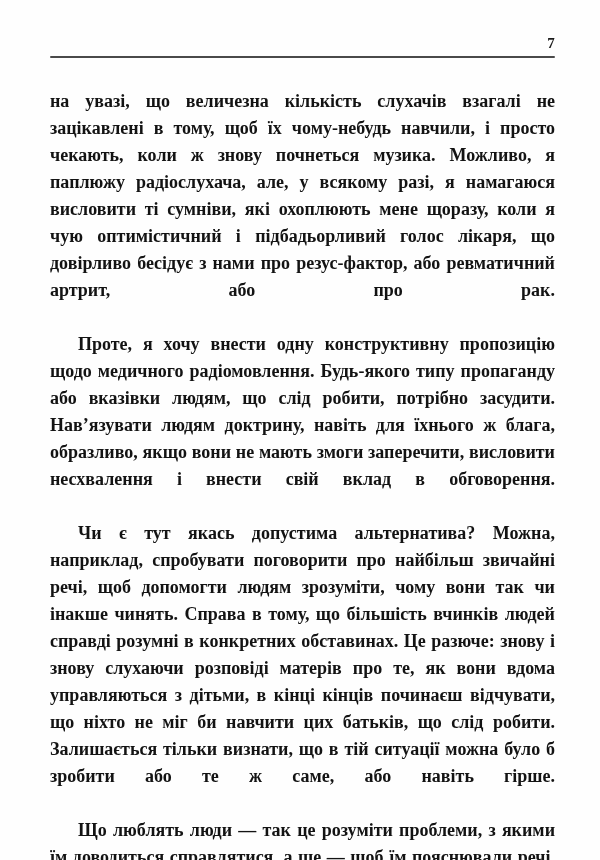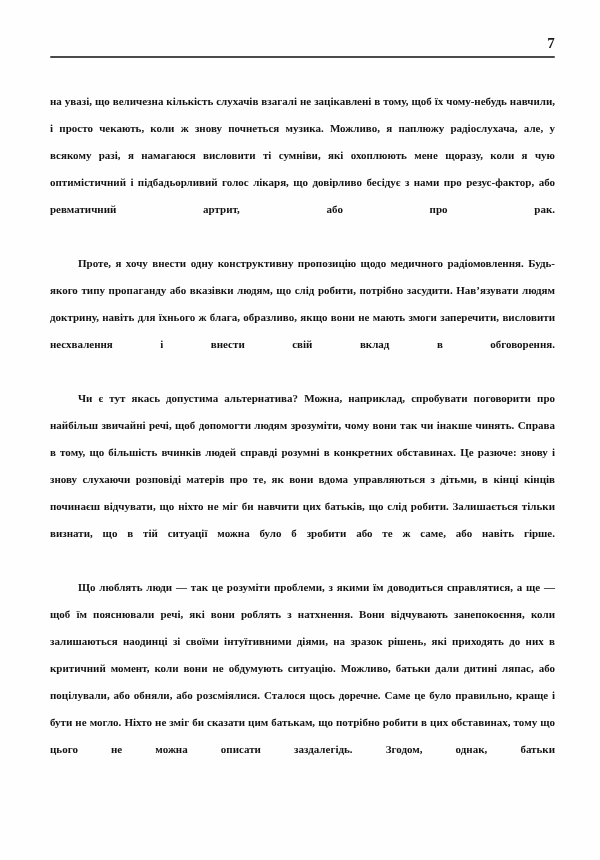--- a/index.html
+++ b/index.html
@@ -59,21 +59,21 @@
     top: 88px;
     width: 505px;
   }
 
   .para {
     margin: 0;
     text-align: justify;
     text-justify: inter-word;
     font-family: "Liberation Serif", "DejaVu Serif", serif;
     font-weight: 700;
-    font-size: 11px;
+    font-size: 18px;
     line-height: 27px;
     color: #131313;
     text-indent: 28px;
     hyphens: none;
     -webkit-hyphens: none;
     word-spacing: 0.1px;
   }
 
   .para.first {
     text-indent: 0;

